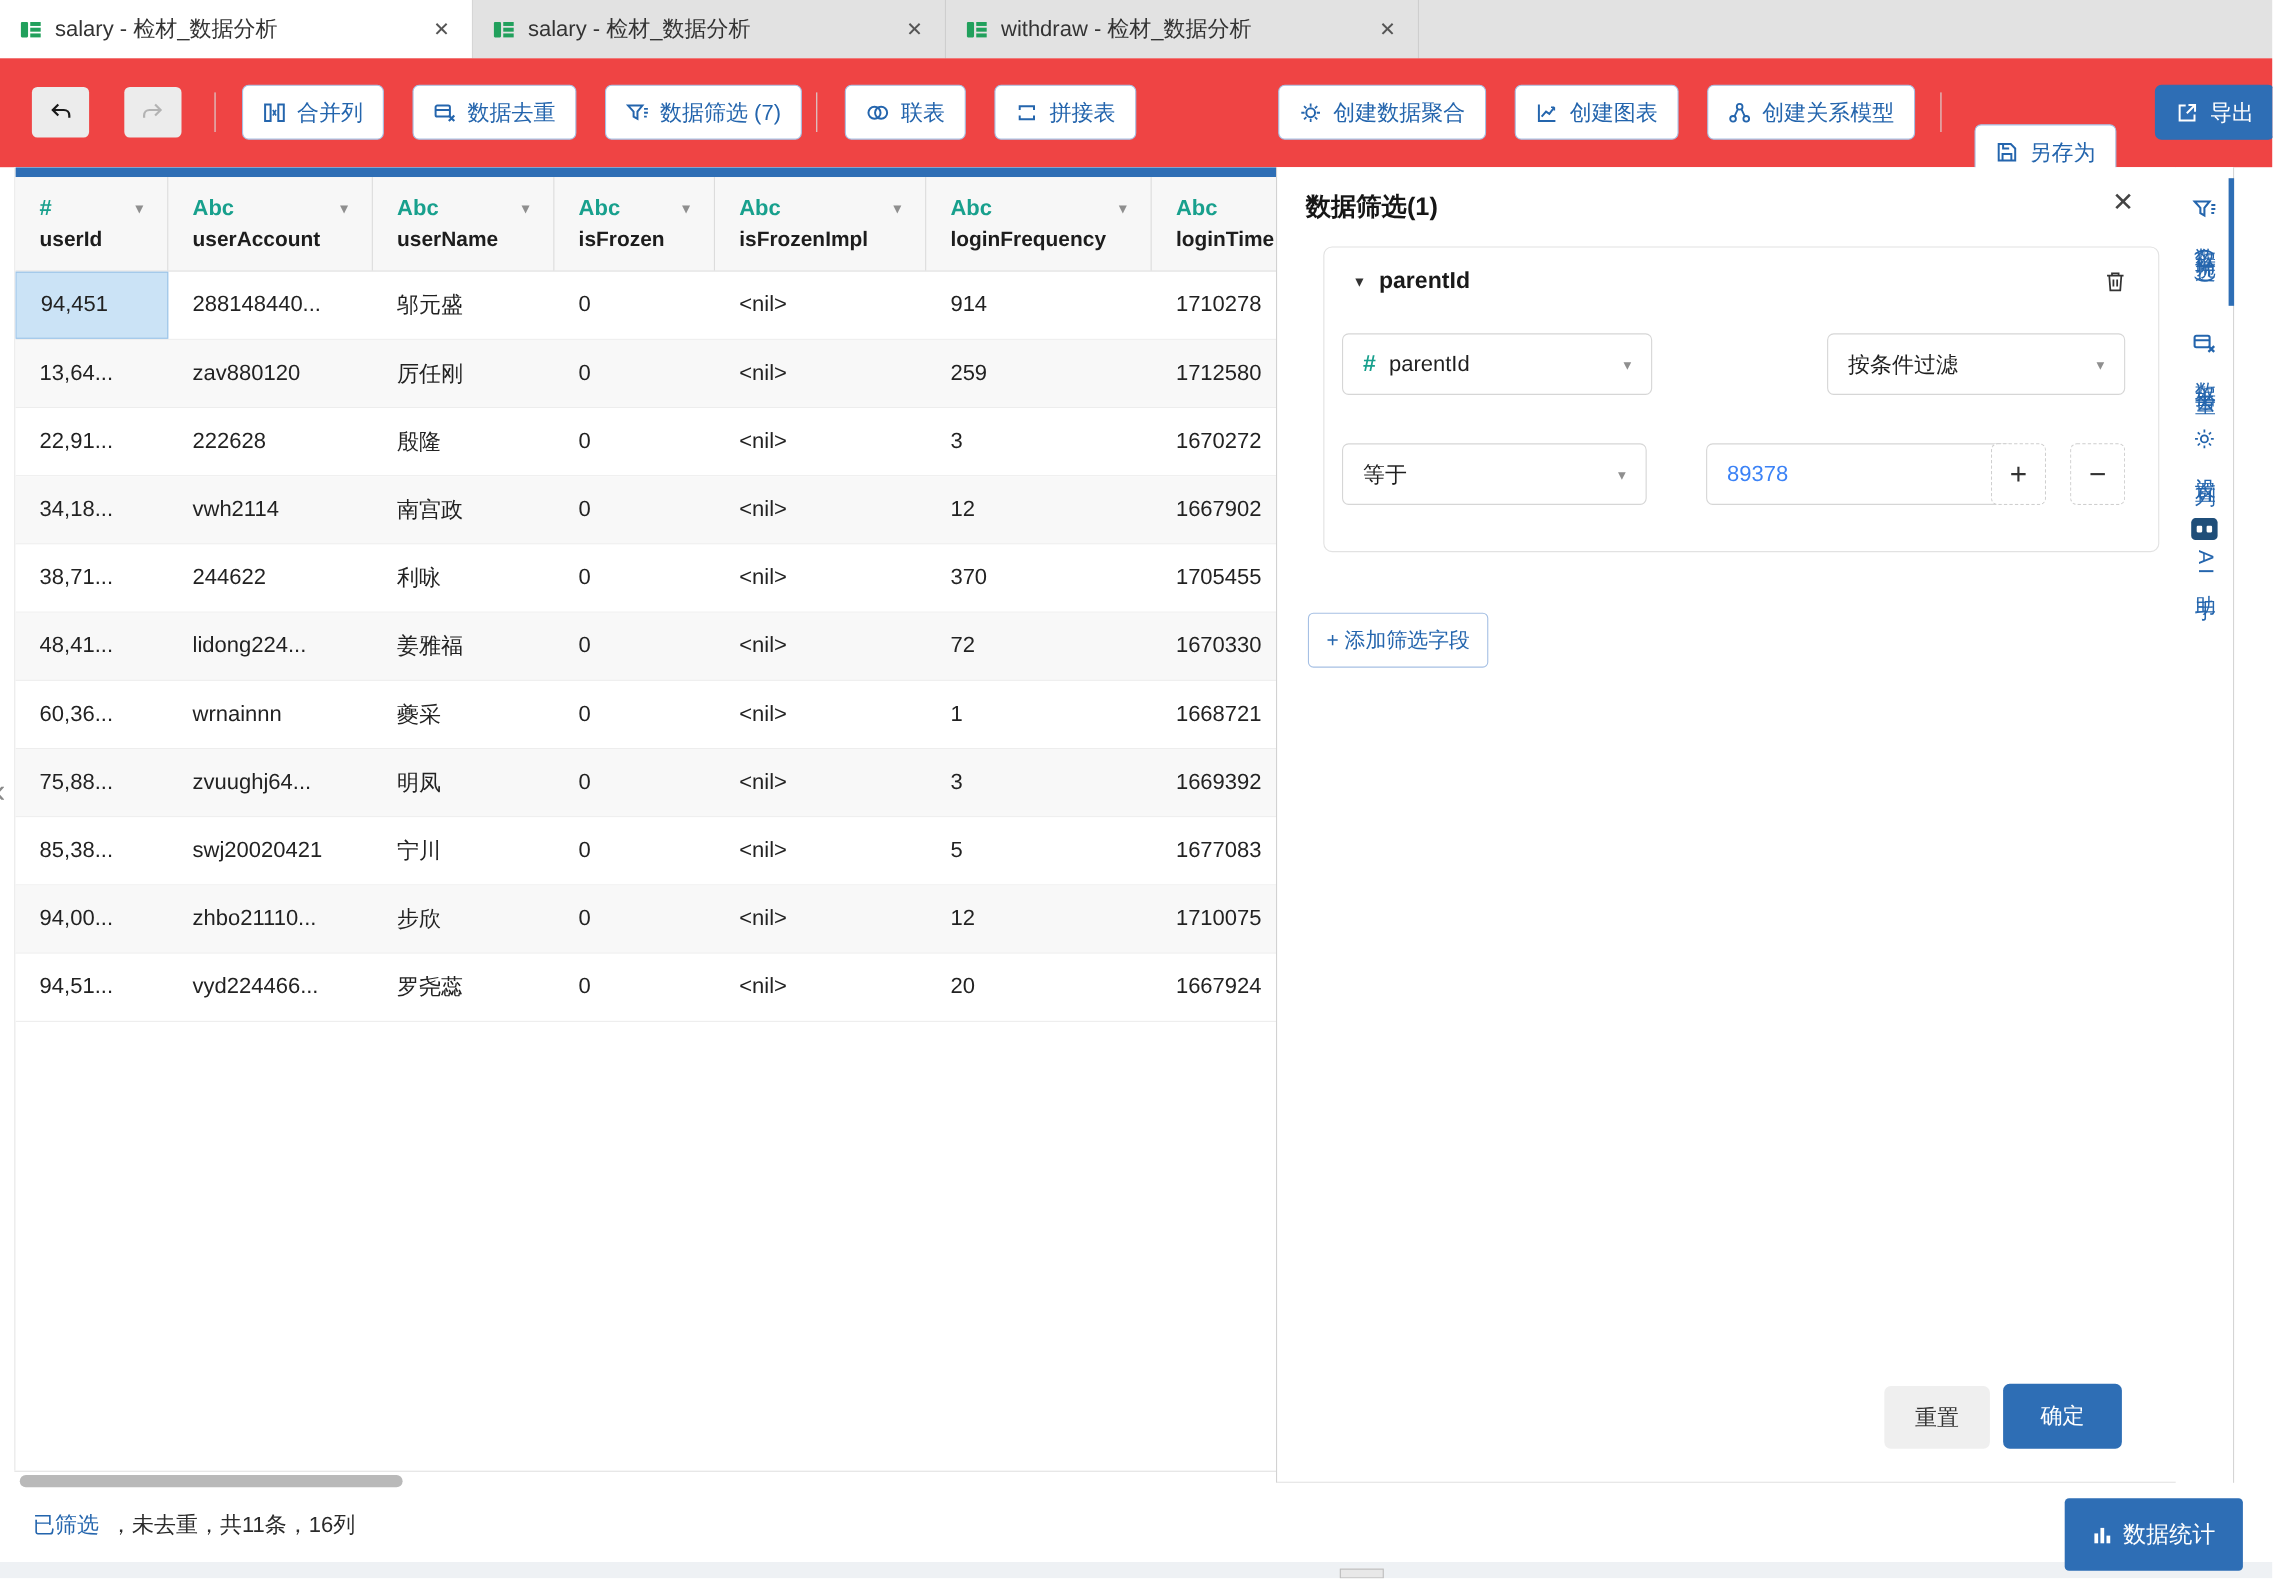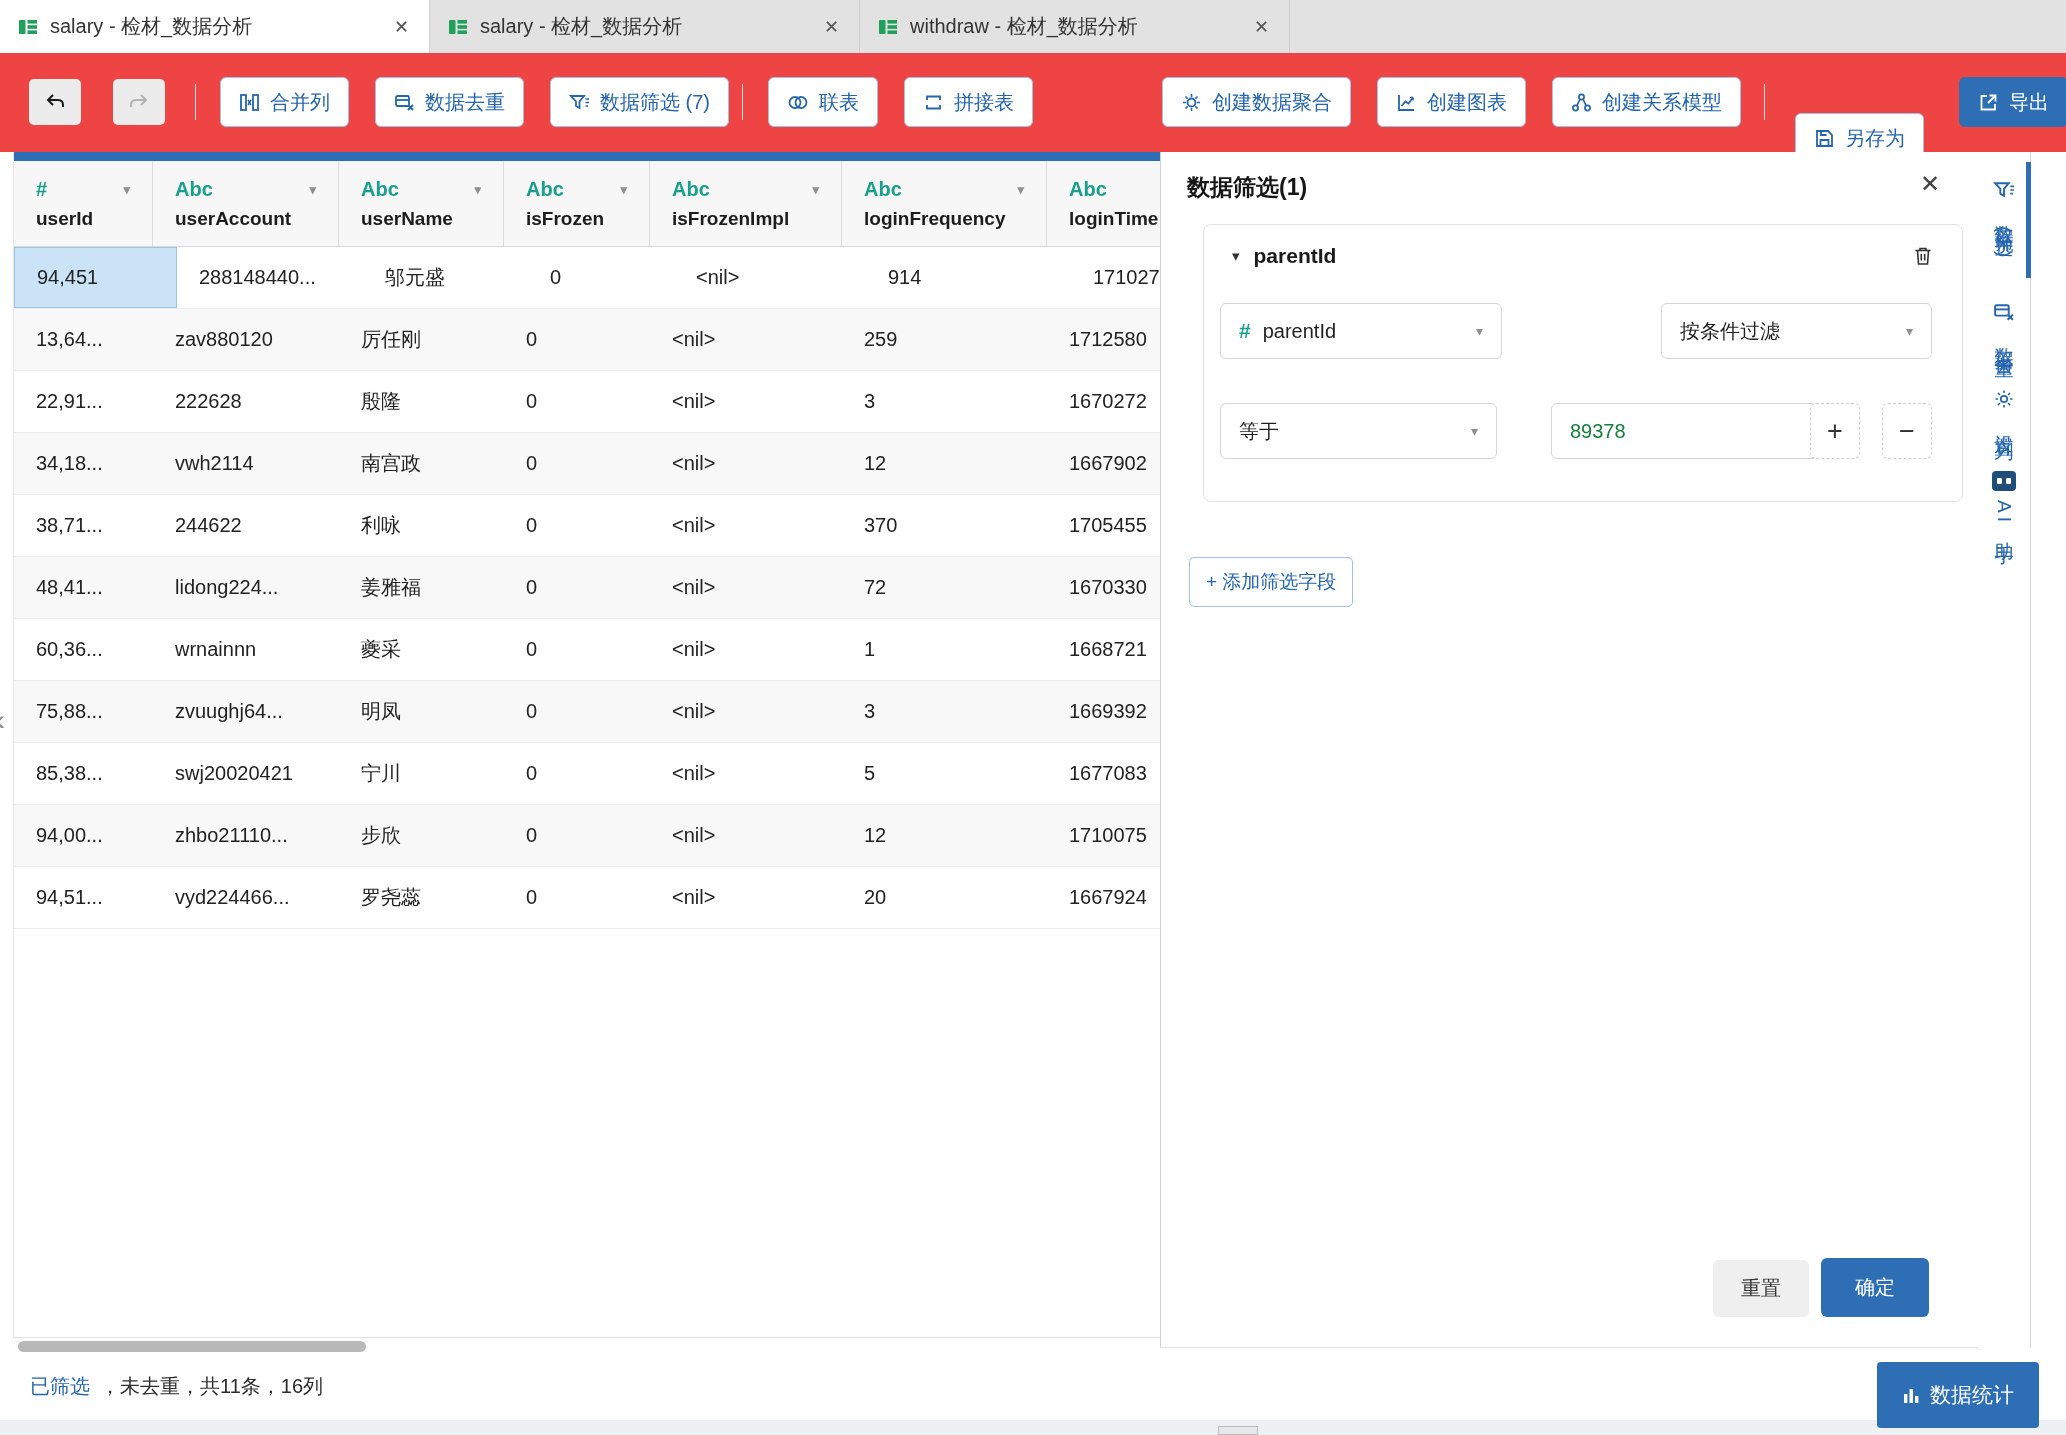--- a/index.html
+++ b/index.html
@@ -59,21 +59,21 @@
   .fcard{ position:absolute; left:42px; top:72px; width:760px; height:278px;
           border:1px solid #e2e2e2; border-radius:8px; background:#fff; }
   .fcard-head{ position:absolute; left:0; top:0; right:0; height:62px; display:flex; align-items:center; padding:0 28px; }
   .fcard-caret{ font-size:15px; color:#333; margin-right:14px; }
   .fcard-field{ font-size:21px; font-weight:bold; color:#1a1a1a; flex:1; }
   .selectbox{ position:absolute; height:56px; border:1px solid #d6d6d6; border-radius:6px; background:#fff;
               display:flex; align-items:center; padding:0 18px; font-size:20px; color:#1f1f1f; gap:12px; }
   .selectbox .sel-caret{ margin-left:auto; color:#8f8f8f; font-size:14px; }
   .hashsign{ color:#18a08d; font-size:21px; font-weight:bold; }
   .valueinput{ position:absolute; height:56px; border:1px solid #d6d6d6; border-radius:6px;
-               padding:0 18px; font-size:20px; color:#15803d; font-family:"Liberation Sans",sans-serif; }
+               padding:0 18px; font-size:20px; color:#3b82f6; font-family:"Liberation Sans",sans-serif; }
   .stepbtn{ position:absolute; width:50px; height:56px; border:1px dashed #cfcfcf; border-radius:6px;
             background:#fff; font-size:27px; color:#333; display:flex; align-items:center; justify-content:center; }
   .addfield{ position:absolute; left:28px; top:405px; height:50px; padding:0 16px;
              border:1px solid #a6c0e4; border-radius:5px; background:#fff;
              color:#2465ad; font-size:19px; display:flex; align-items:center; }
   .resetbtn{ position:absolute; left:552px; top:1108px; width:96px; height:57px; background:#efefef;
              border:none; border-radius:6px; font-size:20px; color:#333; }
   .okbtn{ position:absolute; left:660px; top:1106px; width:108px; height:59px; background:#2e6eb5;
           border:none; border-radius:6px; font-size:20px; color:#fff; }
 
@@ -324,21 +324,21 @@
         </div>
         <div class="th" style="width: 300px;">
           <div class="th-type">
             <span>Abc</span>
           </div>
           <div class="th-name">loginTime</div>
         </div>
       </div>
     <div id="tbody">
         <div class="tr">
-          <div class="td selected" style="width: 163px;">94,451</div>
+          <div class="td selected" style="width: 139px;">94,451</div>
           <div class="td" style="width: 186px;">288148440...</div>
           <div class="td" style="width: 165px;">邬元盛</div>
           <div class="td" style="width: 146px;">0</div>
           <div class="td" style="width: 192px;">&lt;nil&gt;</div>
           <div class="td" style="width: 205px;">914</div>
           <div class="td" style="width: 300px;">1710278</div>
         </div>
         <div class="tr even">
           <div class="td" style="width: 139px;">13,64...</div>
           <div class="td" style="width: 186px;">zav880120</div>

